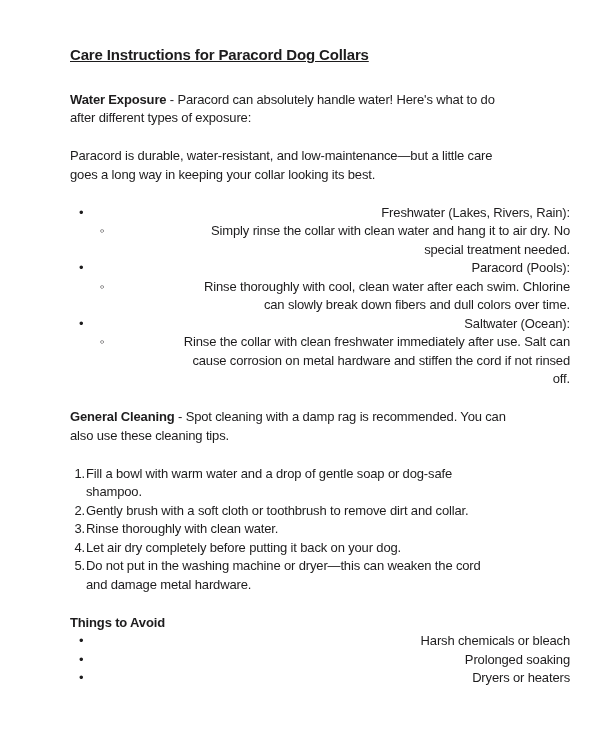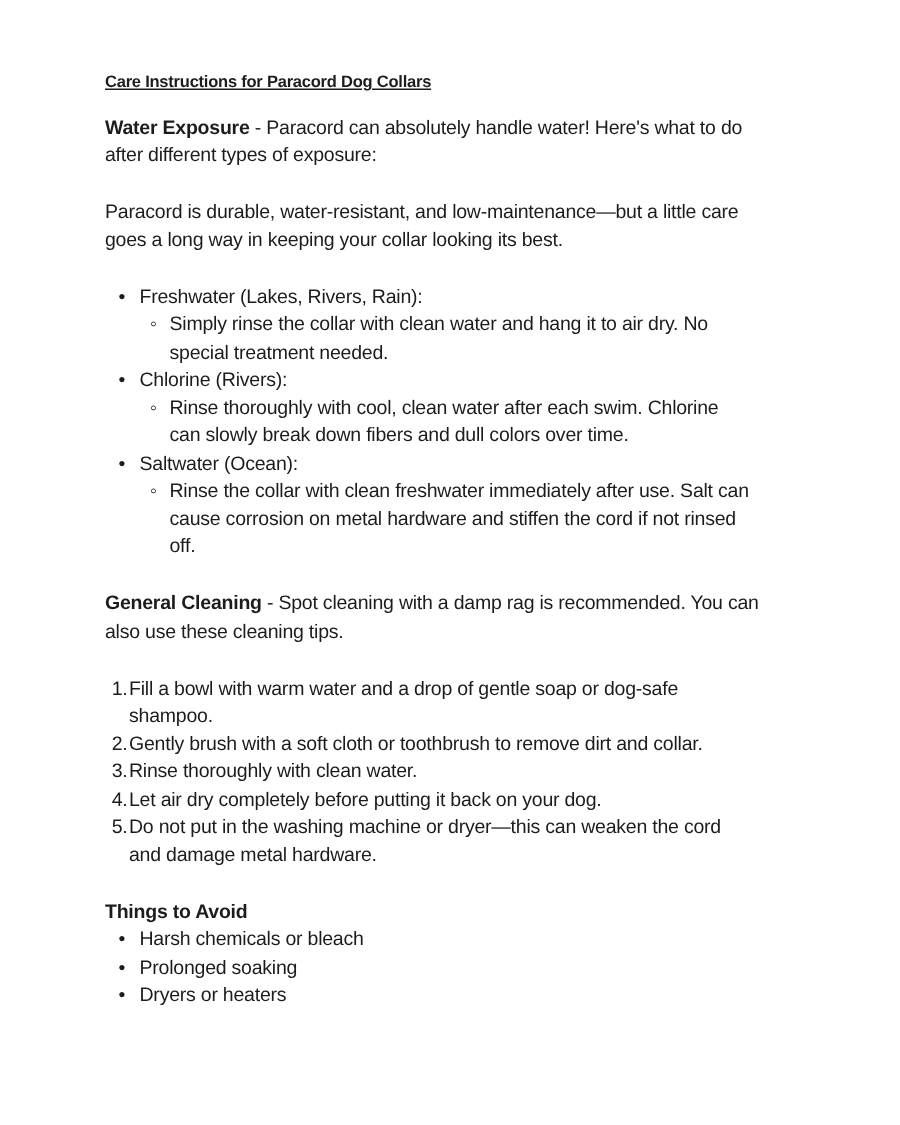--- a/index.html
+++ b/index.html
@@ -17,24 +17,24 @@
     overflow: hidden;
   }
   .doc {
     width: 500px;
     color: #1d1c1d;
     font-size: 13px;
     line-height: 18.5px;
     letter-spacing: -0.15px;
   }
   .title {
-    font-size: 11px;
+    font-size: 15px;
     font-weight: bold;
     text-decoration: underline;
-    margin: 0 0 11px 0;
+    margin: 0 0 26px 0;
     line-height: 18.5px;
     white-space: pre-line;
   }
   .para {
     margin: 0 0 19.5px 0;
     white-space: normal;
   }
   .para .txt, .para-plain {
     white-space: pre-line;
   }
@@ -46,20 +46,21 @@
   ul.bullets, ol.steps, ul.sub {
     list-style: none;
     margin: 0;
     padding: 0;
   }
   ul.bullets { margin-bottom: 19.5px; }
   ol.steps { margin-bottom: 19.5px; counter-reset: step; }
   ul.bullets > li {
     position: relative;
     padding-left: 23px;
+    text-align: right;
   }
   ul.bullets > li > .li-label { white-space: pre-line; }
   ul.bullets > li::before {
     content: "\2022";
     position: absolute;
     left: 9px;
     top: 0;
   }
   ul.sub > li {
     position: relative;
@@ -103,21 +104,21 @@
     <p class="para para-plain">Paracord is durable, water-resistant, and low-maintenance—but a little care
 goes a long way in keeping your collar looking its best.</p>
 
     <ul class="bullets">
       <li><span class="li-label">Freshwater (Lakes, Rivers, Rain):</span>
         <ul class="sub">
             <li>Simply rinse the collar with clean water and hang it to air dry. No
 special treatment needed.</li>
           </ul>
       </li>
-      <li><span class="li-label">Chlorine (Rivers):</span>
+      <li><span class="li-label">Paracord (Pools):</span>
         <ul class="sub">
             <li>Rinse thoroughly with cool, clean water after each swim. Chlorine
 can slowly break down fibers and dull colors over time.</li>
           </ul>
       </li>
       <li><span class="li-label">Saltwater (Ocean):</span>
         <ul class="sub">
             <li>Rinse the collar with clean freshwater immediately after use. Salt can
 cause corrosion on metal hardware and stiffen the cord if not rinsed
 off.</li>

